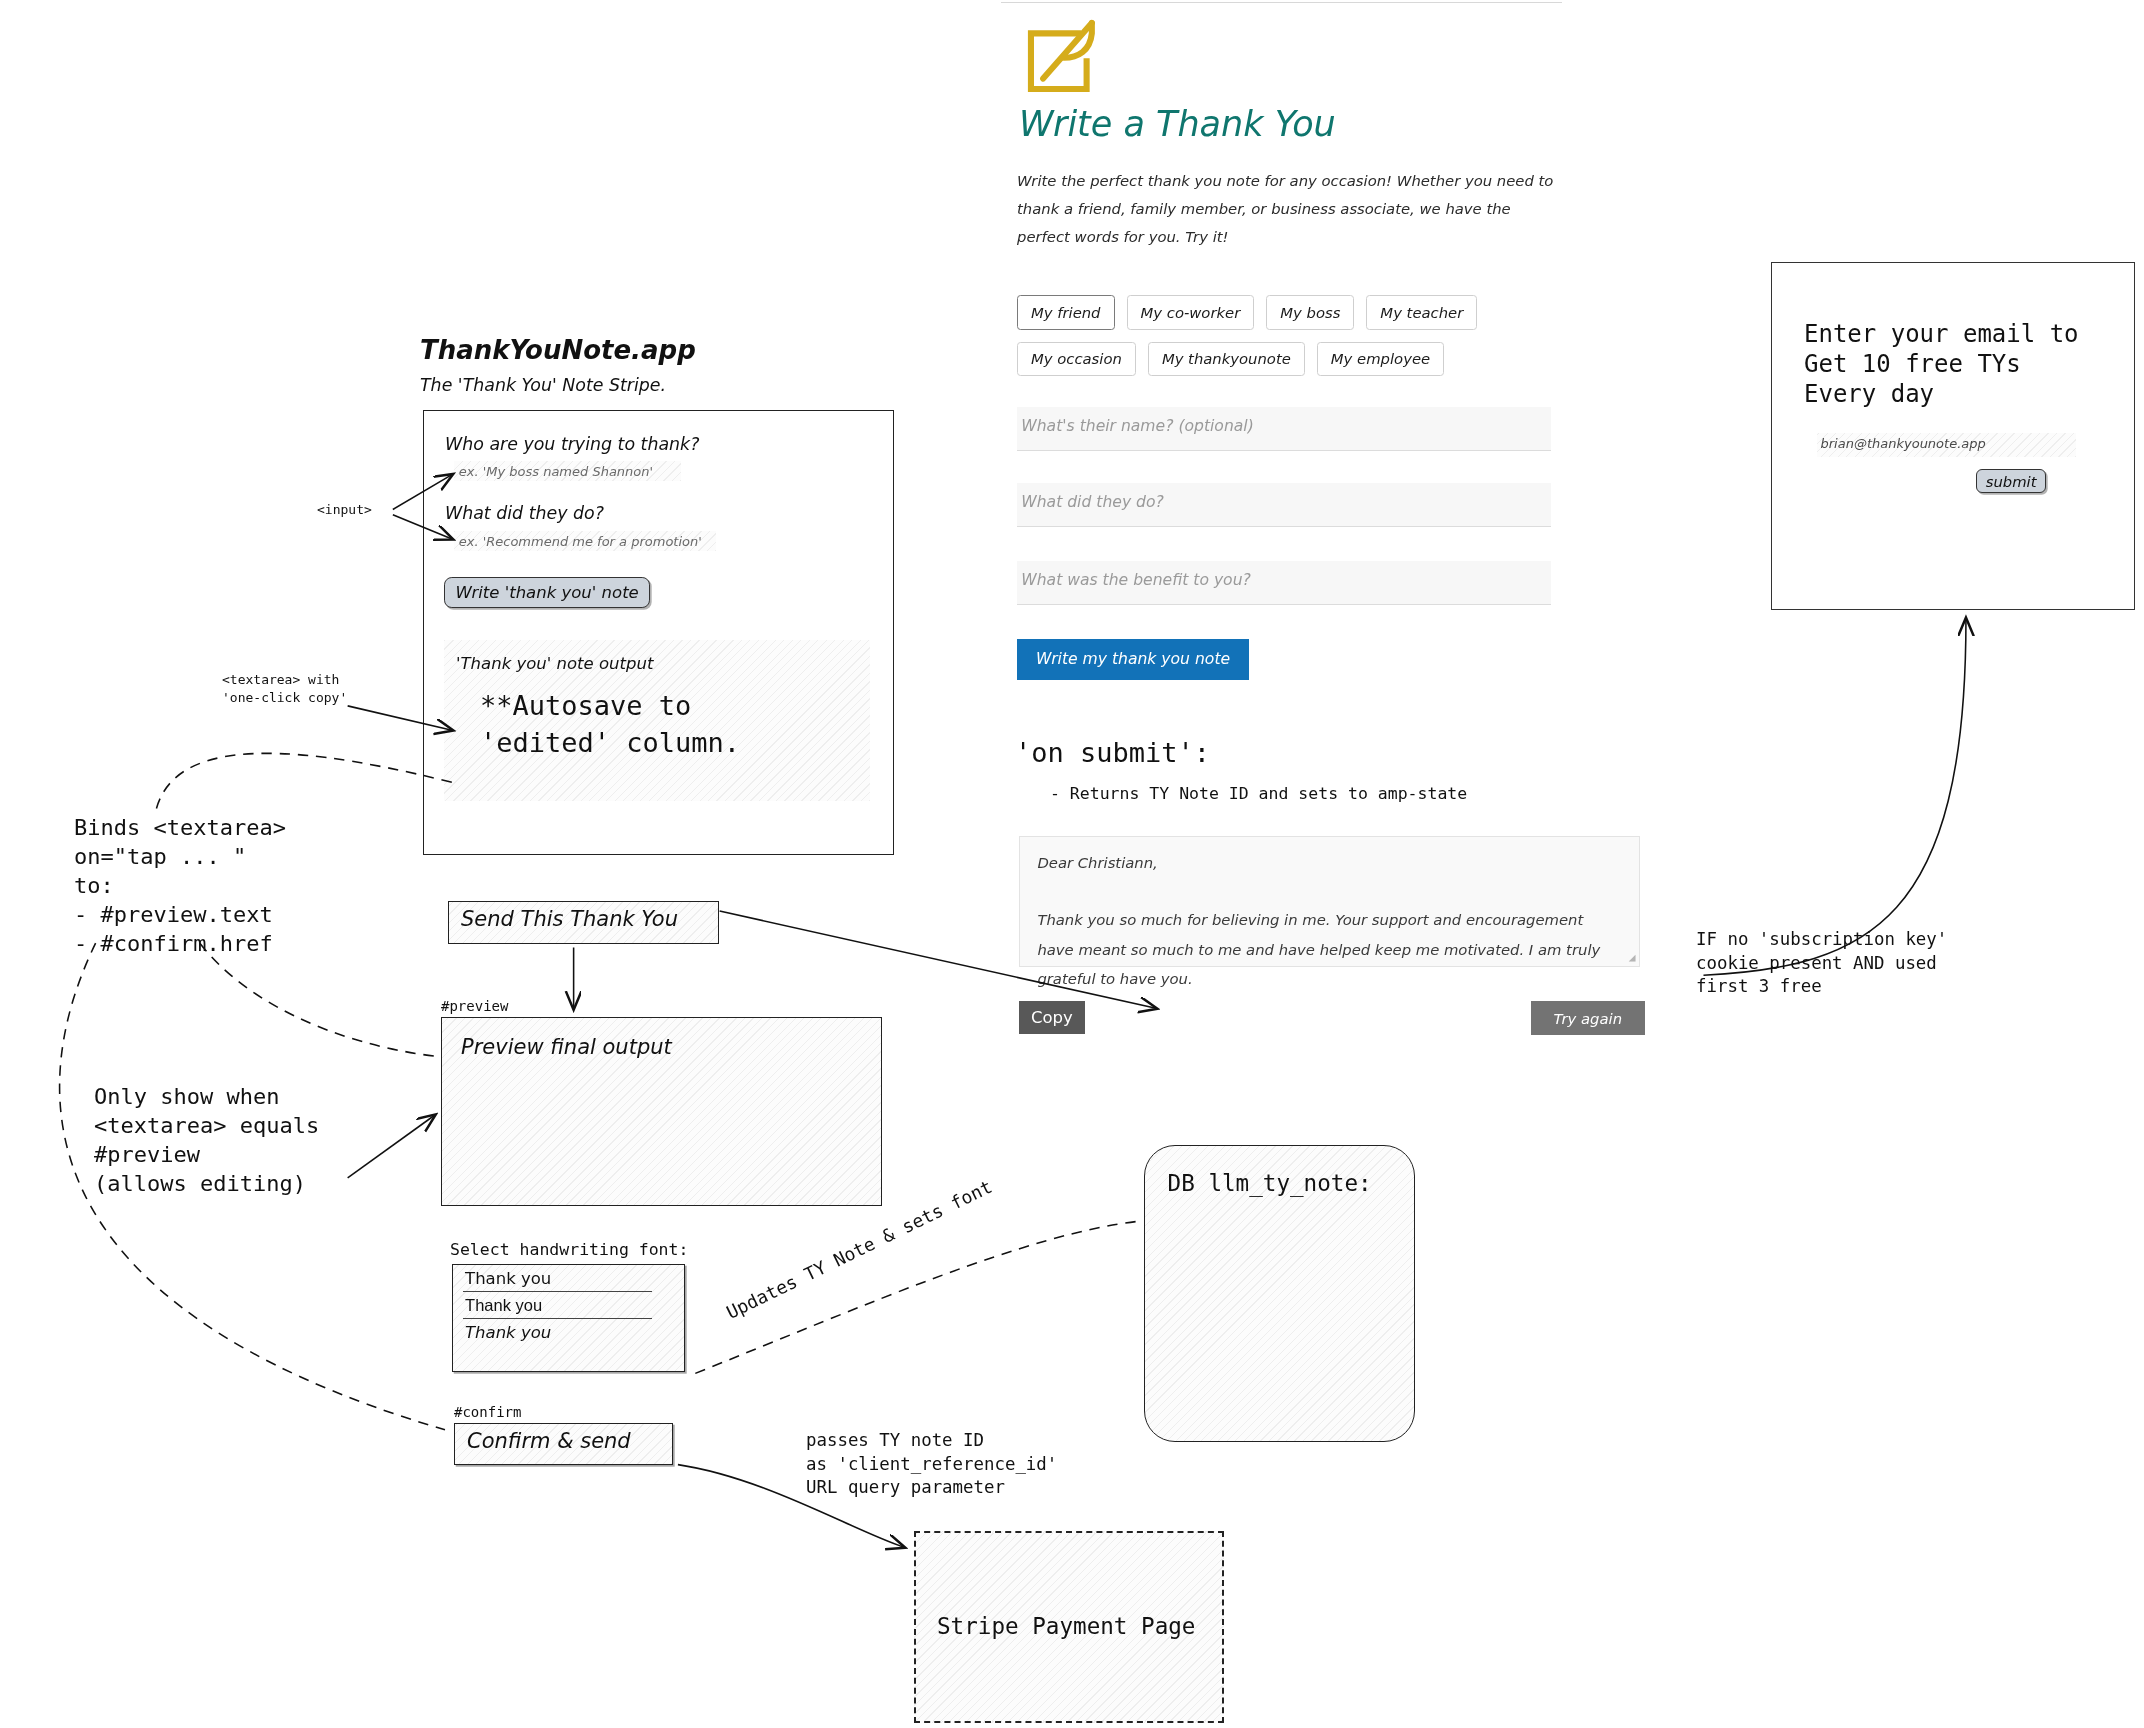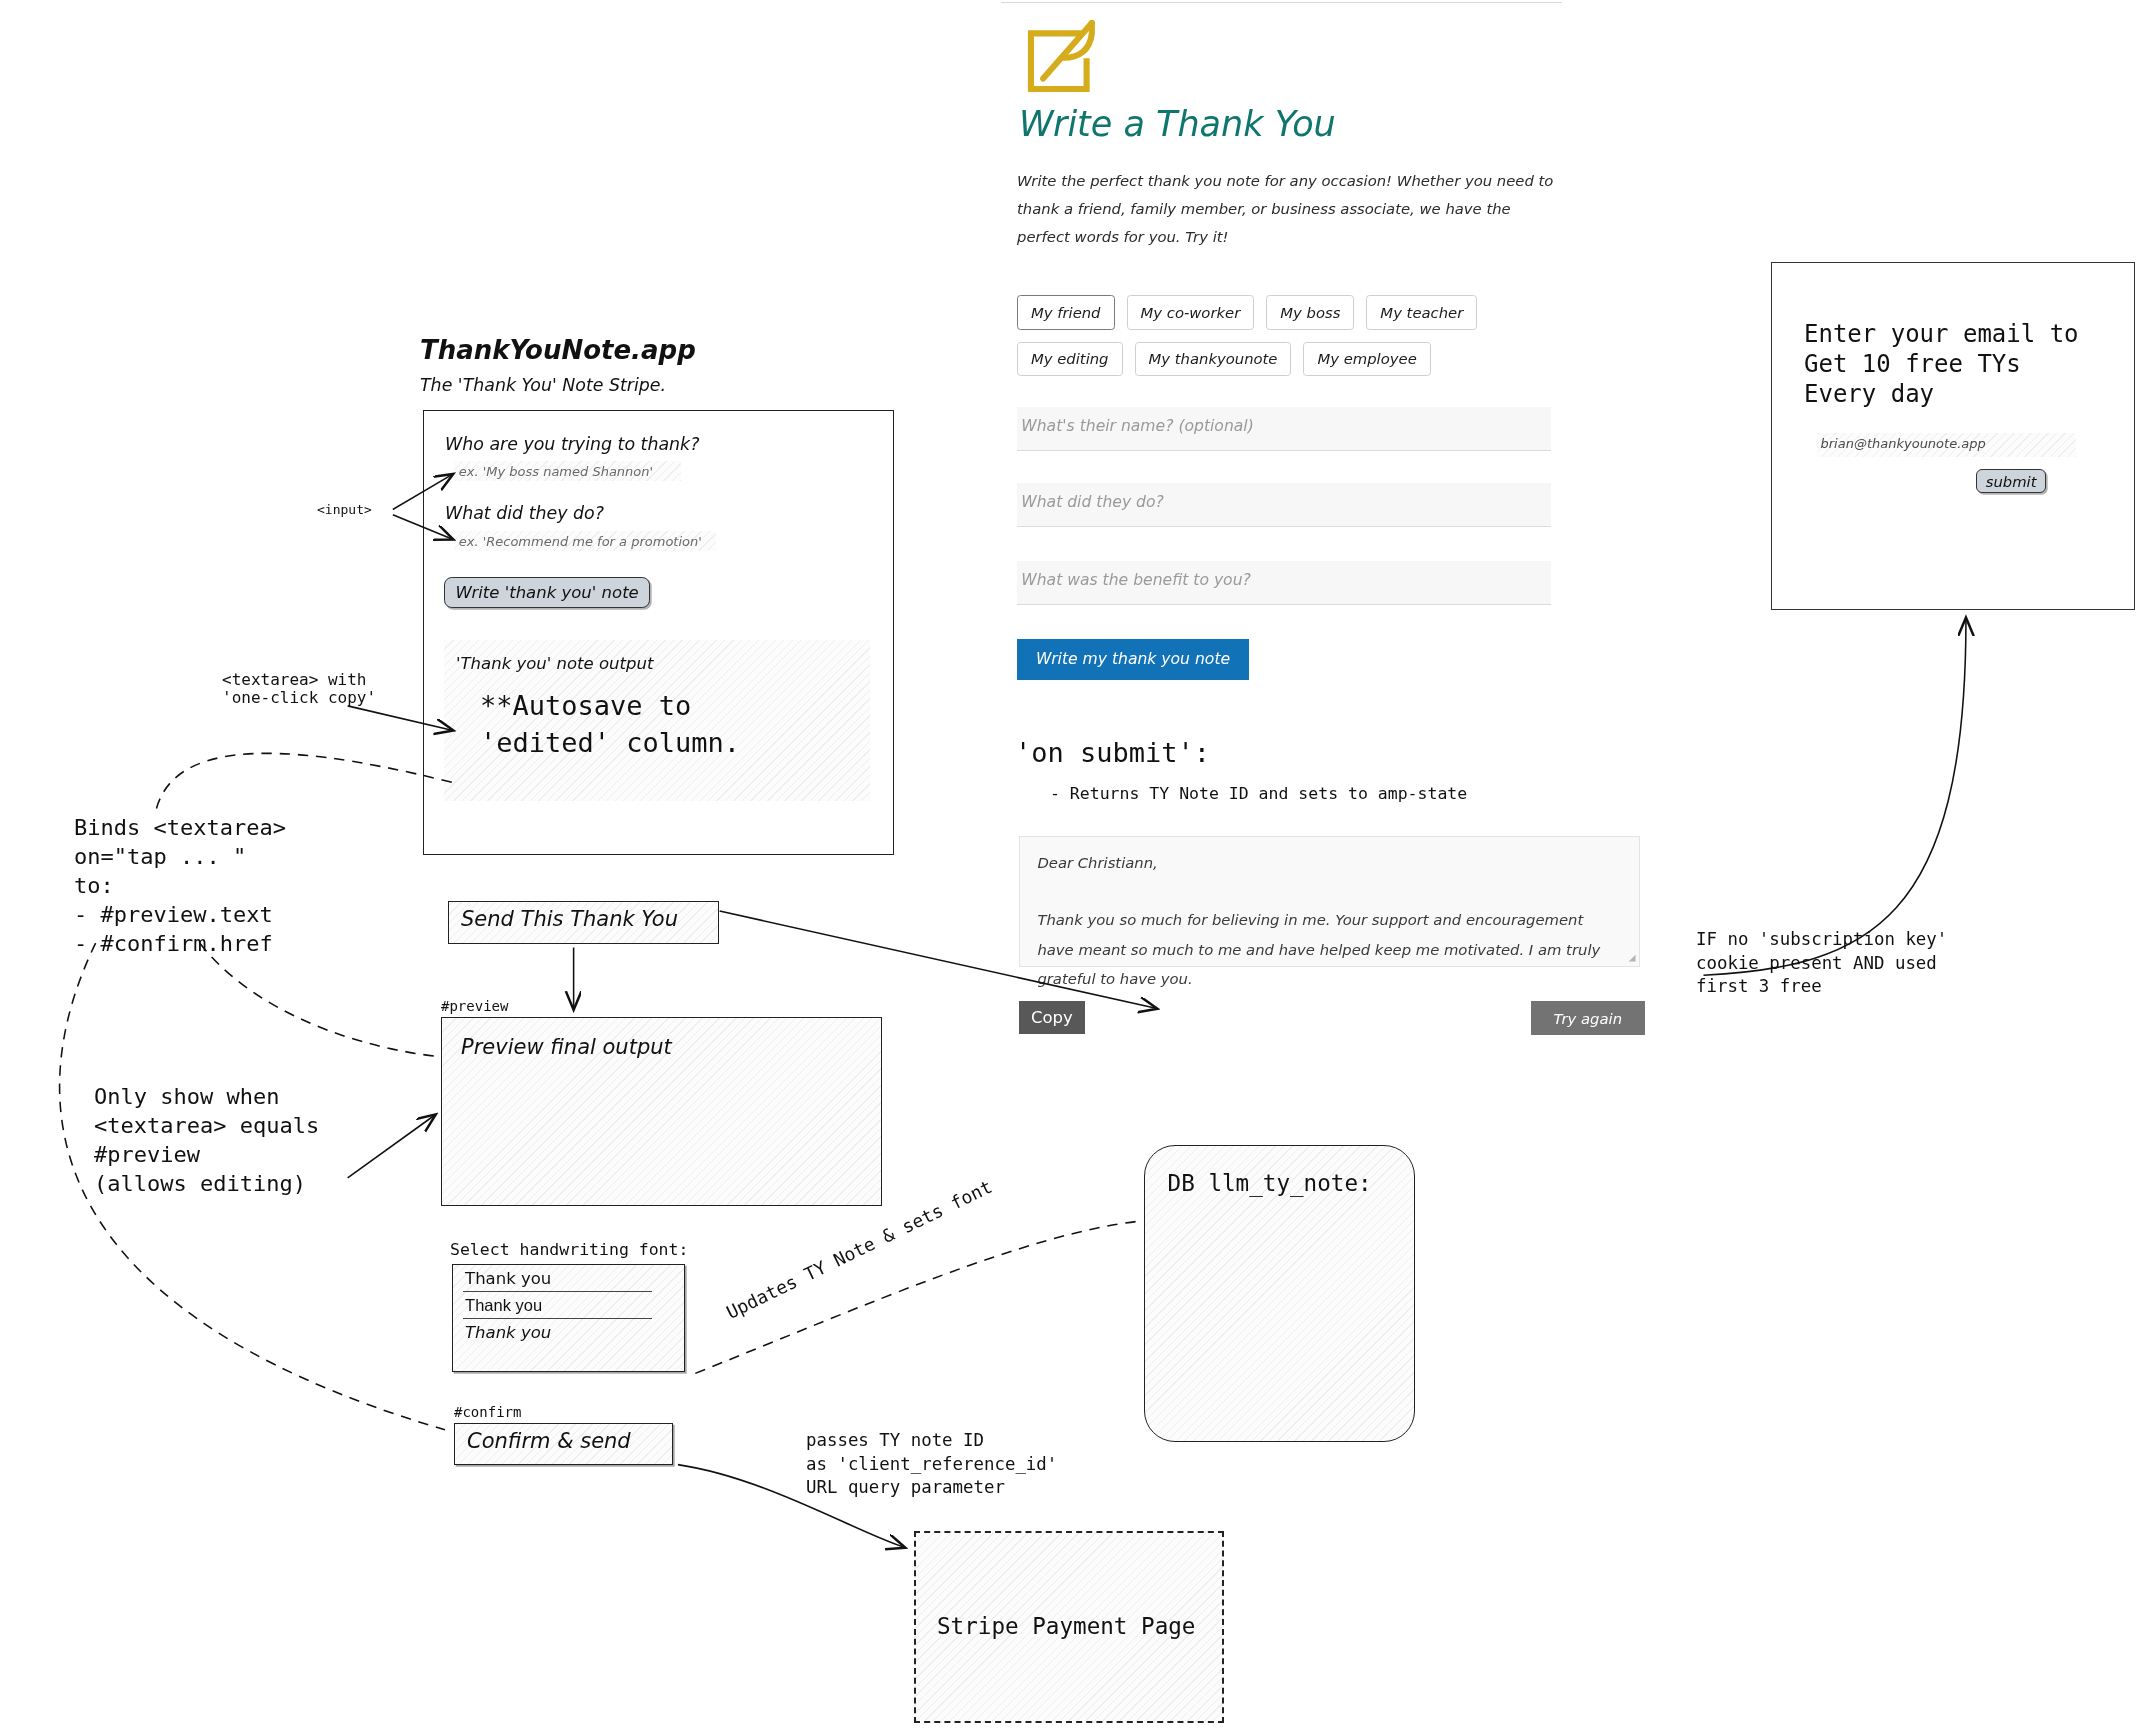--- a/index.html
+++ b/index.html
@@ -28,21 +28,21 @@
   #wf-btn{left:444px;top:577px;padding:5.2px 10.4px;border:1.7px solid #333;border-radius:7.8px;
           background:#cdd4dc;box-shadow:1.7px 1.7px 0 rgba(0,0,0,.30);
           font-family:"DejaVu Sans",sans-serif;font-style:italic;font-size:16.5px;color:#111;}
   #wf-out{left:444px;top:640px;width:426px;height:161px;}
   #wf-out-label{left:456px;top:654px;font-family:"DejaVu Sans",sans-serif;font-style:italic;font-size:16.5px;color:#111;}
   #wf-out-note{left:480px;top:687px;font-family:"DejaVu Sans Mono",monospace;font-size:27px;line-height:37px;color:#111;}
 
   
   .anno{font-family:"DejaVu Sans Mono", monospace;color:#111;white-space:pre;}
   #anno-input{left:317px;top:502px;font-size:13px;}
-  #anno-textarea{left:222px;top:671px;font-size:16px;line-height:18px;}
+  #anno-textarea{left:222px;top:671px;font-size:13px;line-height:18px;}
   #anno-binds{left:74px;top:813px;font-size:22px;line-height:29px;}
   #anno-onlyshow{left:94px;top:1082px;font-size:22px;line-height:29px;}
   #anno-passes{left:806px;top:1429px;font-size:17.4px;line-height:23.5px;}
   #anno-if{left:1696px;top:928px;font-size:17.4px;line-height:23.5px;}
 
   
   #send-box{left:448px;top:901px;width:269px;height:41px;}
   #send-box .lbl{font-family:"DejaVu Sans",sans-serif;font-style:italic;font-size:21px;color:#111;padding:5.2px 12px;display:block;}
   #preview-tag{left:441px;top:998px;font-size:14px;}
   #preview-box{left:441px;top:1017px;width:439px;height:187px;}
@@ -191,21 +191,21 @@
   <svg viewBox="0 0 92 92" width="80" height="80">
     <path d="M8 20 H62 M8 20 V84 H72 V52" fill="none" stroke="#D5AC1B" stroke-width="7" stroke-linecap="square"></path>
     <path d="M22 72 L78 8" fill="none" stroke="#D5AC1B" stroke-width="7" stroke-linecap="round"></path>
     <path d="M46 48 C62 48 76 40 78 20 C78 14 78 10 78 8" fill="none" stroke="#D5AC1B" stroke-width="7" stroke-linecap="round"></path>
   </svg>
 </div>
 
 <div class="abs" id="app-h1">Write a Thank You</div>
 <div class="abs" id="app-p">Write the perfect thank you note for any occasion! Whether you need to thank a friend, family member, or business associate, we have the perfect words for you. Try it!</div>
 
-<div class="abs" id="chips"><span class="chip sel">My friend</span><span class="chip">My co-worker</span><span class="chip">My boss</span><span class="chip">My teacher</span><span class="chip">My editing</span><span class="chip">My thankyounote</span><span class="chip">My employee</span></div>
+<div class="abs" id="chips"><span class="chip sel">My friend</span><span class="chip">My co-worker</span><span class="chip">My boss</span><span class="chip">My teacher</span><span class="chip">My occasion</span><span class="chip">My thankyounote</span><span class="chip">My employee</span></div>
 
 <div class="field" id="f1">
     <span>What's their name? (optional)</span>
   </div>
 <div class="field" id="f2">
     <span>What did they do?</span>
   </div>
 <div class="field" id="f3">
     <span>What was the benefit to you?</span>
   </div>

